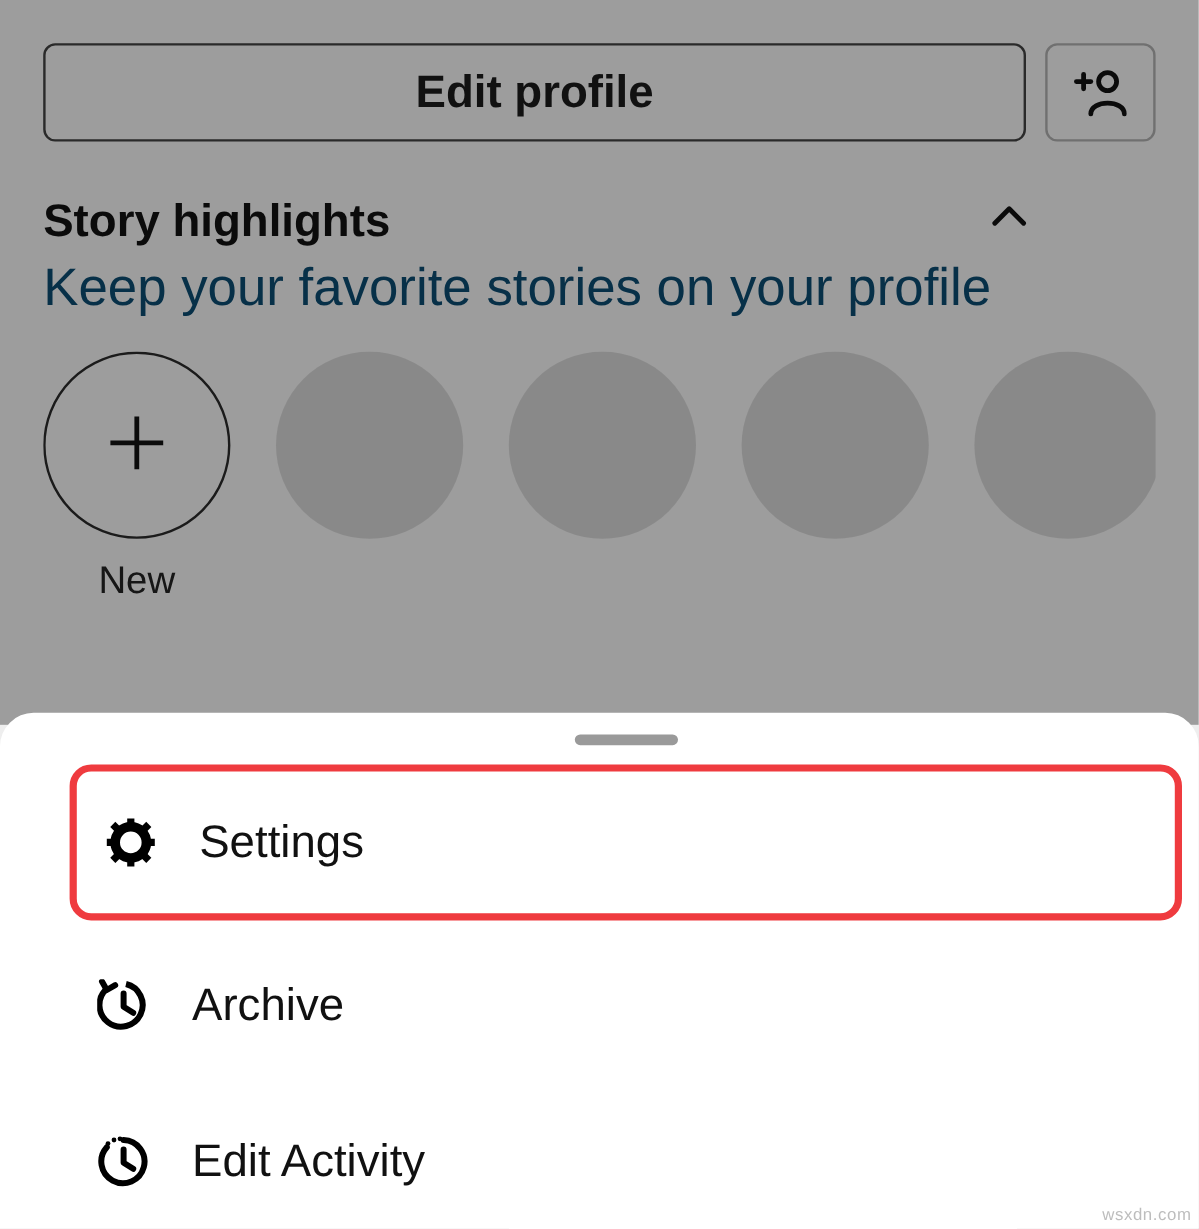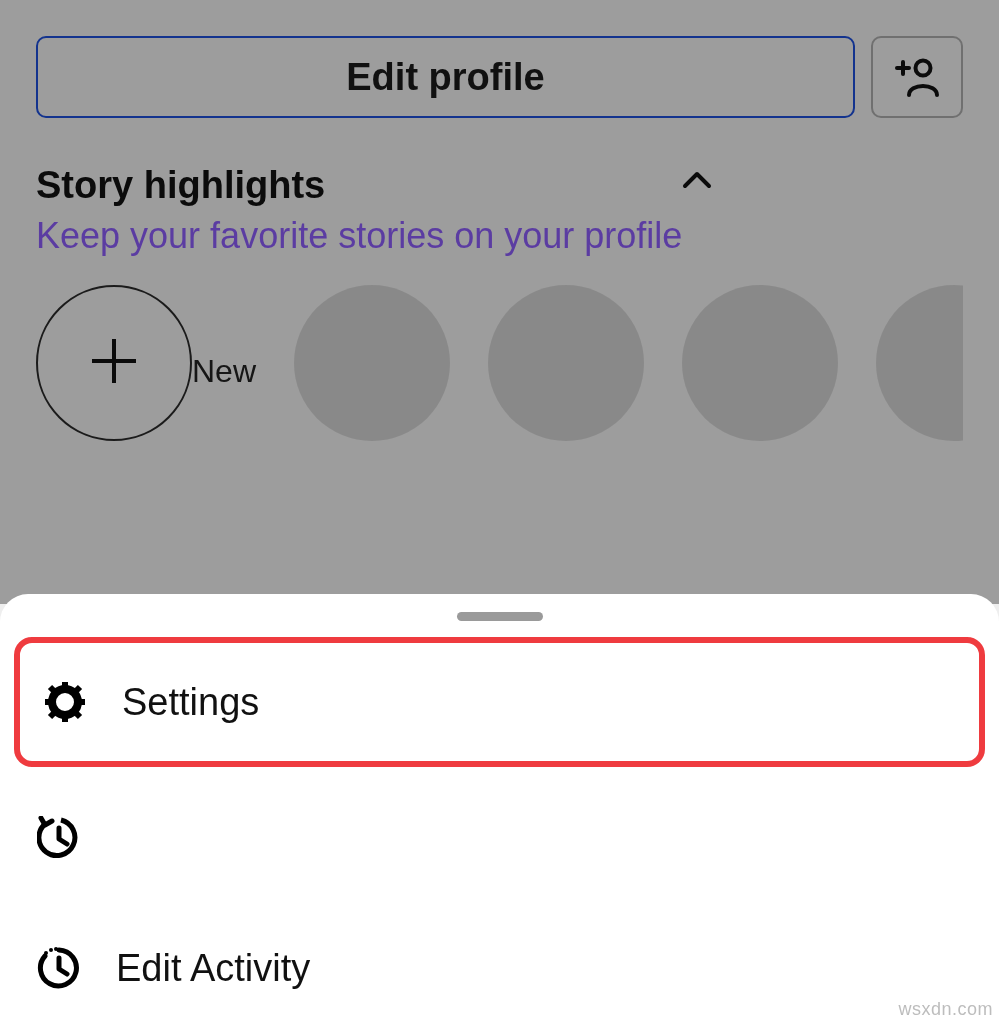--- a/index.html
+++ b/index.html
@@ -23,21 +23,21 @@
     left: 0; top: 0; right: 0;
     padding: 36px 36px 0 36px;
   }
 
   .edit-row {
     display: flex;
     gap: 16px;
   }
   .edit-profile-btn {
     flex: 1;
-    border: 2px solid #1d4ed8;
+    border: 2px solid #404040;
     border-radius: 10px;
     height: 82px;
     display: flex;
     align-items: center;
     justify-content: center;
     font-size: 38px;
     font-weight: 600;
     color: #1a1a1a;
     background: transparent;
   }
@@ -58,22 +58,22 @@
     align-items: flex-start;
     justify-content: flex-start;
   }
   .highlights-title {
     font-size: 38px;
     font-weight: 700;
     color: #111;
   }
   .highlights-sub {
     margin-top: 8px;
-    font-size: 36px;
-    color: #8b5cf6;
+    font-size: 44px;
+    color: #0c4a6e;
   }
   .chevron-wrap {
     padding-top: 6px;
   }
 
   .highlights-row {
     margin-top: 28px;
     display: flex;
     gap: 38px;
     overflow: hidden;
@@ -93,31 +93,32 @@
   }
   .circle.placeholder {
     background: rgba(0,0,0,0.12);
   }
   .circle-label {
     text-align: center;
     font-size: 32px;
     color: #222;
     margin-top: 16px;
   }
-  .highlight-item { display: flex; flex-direction: row; align-items: center; }
+  .highlight-item { display: flex; flex-direction: column; align-items: center; }
 
   
   .sheet {
     position: absolute;
     left: 0; right: 0; bottom: 0;
     top: 594px;
     background: #fff;
     border-top-left-radius: 28px;
     border-top-right-radius: 28px;
     padding-top: 18px;
+    padding-left: 44px;
   }
   .sheet-handle {
     width: 86px;
     height: 9px;
     background: #9a9a9a;
     border-radius: 5px;
     margin: 0 auto 16px auto;
   }
   .menu-item {
     display: flex;
@@ -134,21 +135,21 @@
     margin: 4px 14px 6px 14px;
     padding: 0 22px;
     height: 130px;
   }
   .menu-icon { width: 46px; display:flex; align-items:center; justify-content:center; }
 
   .watermark {
     position: absolute;
     right: 6px;
     bottom: 4px;
-    font-size: 18px;
+    font-size: 14px;
     color: #bdbdbd;
     letter-spacing: 0.5px;
   }
 </style>
 </head>
 <body>
 
 <div class="backdrop"></div>
 
 <div class="profile-area">
@@ -232,20 +233,21 @@
   </div>
 
   <div class="menu-item">
     <span class="menu-icon">
       <svg width="44" height="44" viewBox="0 0 44 44">
         <path d="M8 8 A18 18 0 1 0 24 4" fill="none" stroke="#000" stroke-width="5"></path>
         <polyline points="4,2 8,9 15,5" fill="none" stroke="#000" stroke-width="5" stroke-linecap="round" stroke-linejoin="round"></polyline>
         <polyline points="22,12 22,23 30,28" fill="none" stroke="#000" stroke-width="5" stroke-linecap="round" stroke-linejoin="round"></polyline>
       </svg>
     </span>
+    <span>Archive</span>
   </div>
 
   <div class="menu-item">
     <span class="menu-icon">
       <svg width="44" height="44" viewBox="0 0 44 44">
         <path d="M22 4 A18 18 0 1 1 8 10" fill="none" stroke="#000" stroke-width="5" stroke-linecap="round"></path>
         <circle cx="9" cy="7" r="2" fill="#000"></circle>
         <circle cx="14" cy="4" r="2" fill="#000"></circle>
         <circle cx="19" cy="3" r="2" fill="#000"></circle>
         <polyline points="22,12 22,23 30,28" fill="none" stroke="#000" stroke-width="5" stroke-linecap="round" stroke-linejoin="round"></polyline>

